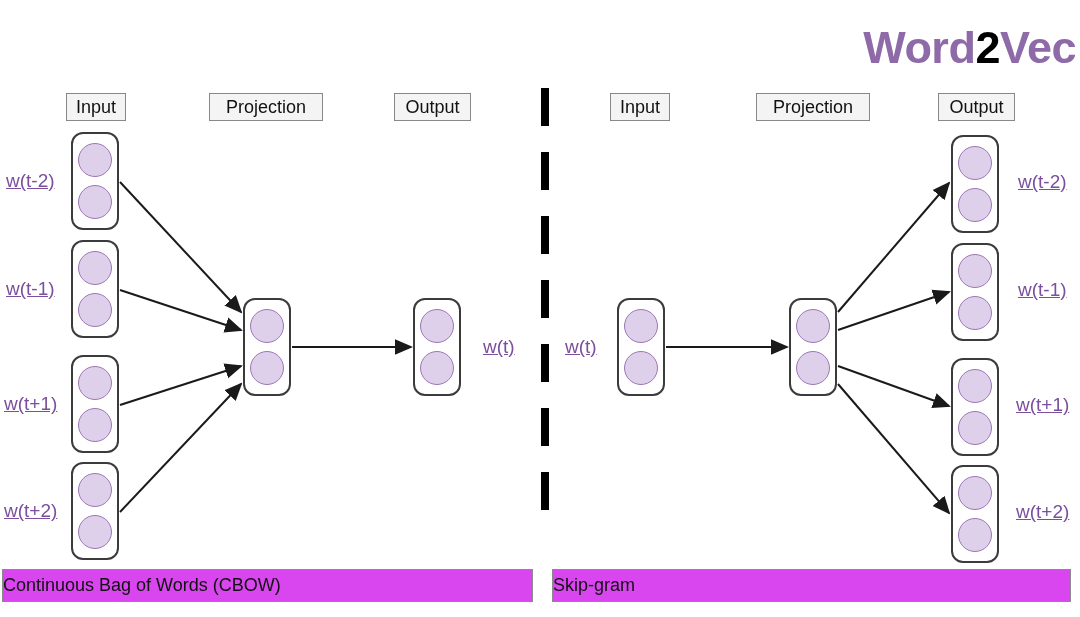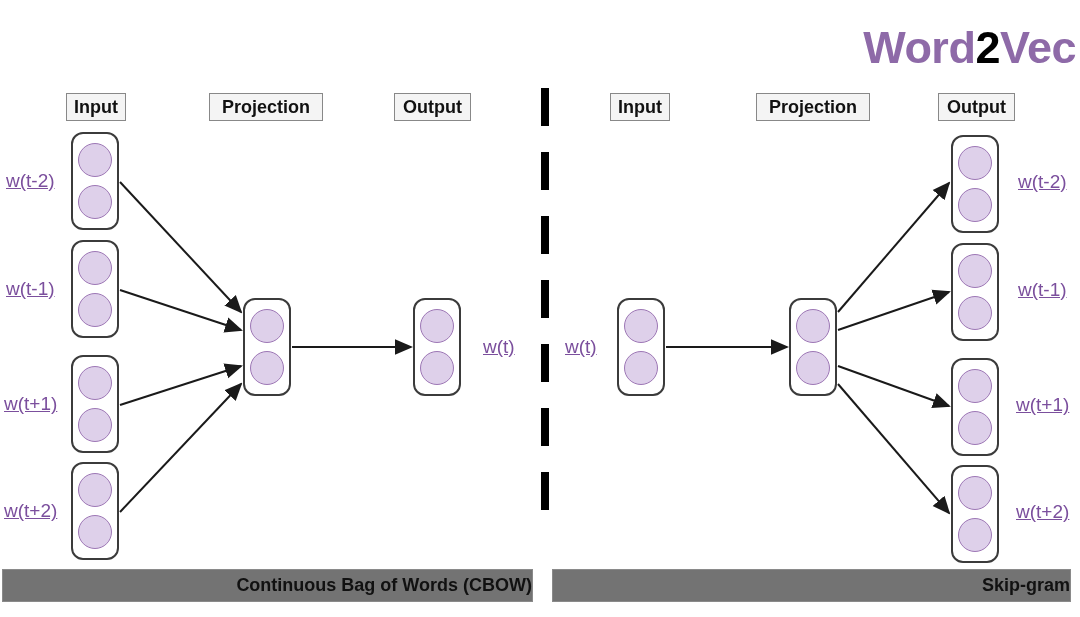--- a/index.html
+++ b/index.html
@@ -37,21 +37,21 @@
     color: #000000;
   }
 
   
   .col-header {
     position: absolute;
     background: #f4f4f4;
     border: 1.5px solid #888888;
     color: #111111;
     font-size: 18px;
-    font-weight: bold;
+    font-weight: normal;
     text-align: center;
     line-height: 26px;
     height: 28px;
     box-sizing: border-box;
     padding: 0 6px;
     white-space: nowrap;
   }
 
   
   .stack {
@@ -99,27 +99,27 @@
       #000000 38px,
       rgba(0,0,0,0) 38px,
       rgba(0,0,0,0) 64px
     );
   }
 
   
   .caption-bar {
     position: absolute;
     height: 33px;
-    background: #737373;
+    background: #d946ef;
     border: 1.5px solid #8a8a8a;
     box-sizing: border-box;
     color: #111111;
     font-size: 18px;
-    font-weight: bold;
-    text-align: right;
+    font-weight: normal;
+    text-align: left;
     line-height: 30px;
     white-space: nowrap;
   }
 
   
   #arrows {
     position: absolute;
     left: 0;
     top: 0;
     width: 1080px;

